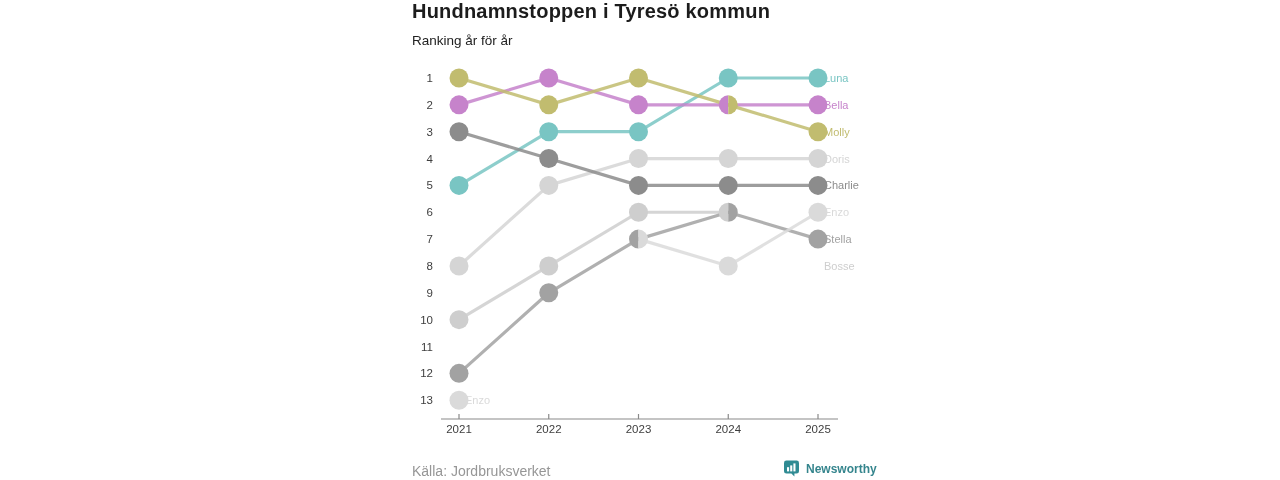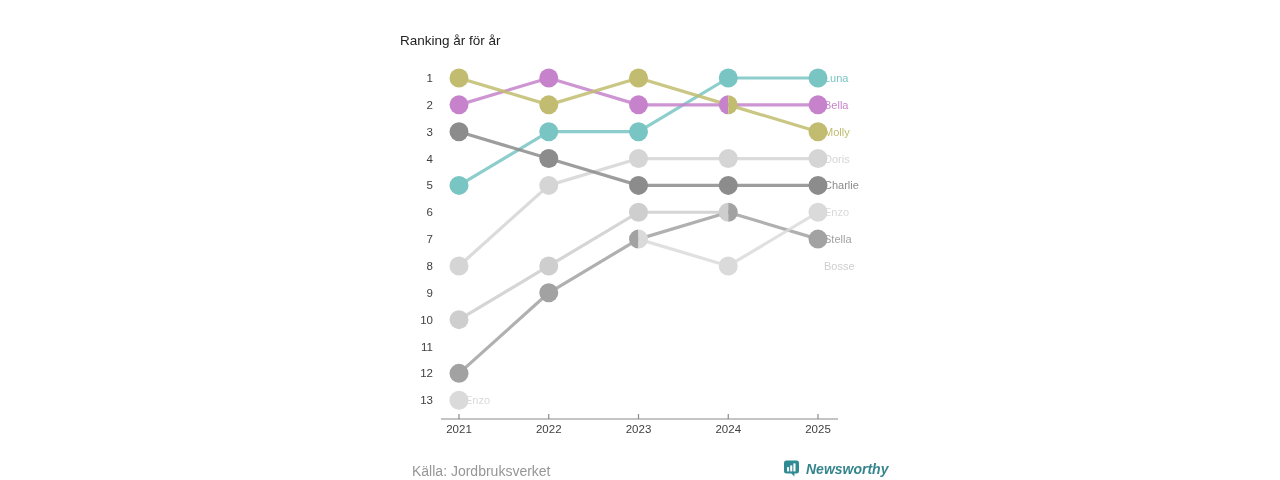--- a/index.html
+++ b/index.html
@@ -9,42 +9,43 @@
     background:#ffffff;
     font-family:"Liberation Sans", sans-serif;
     overflow:hidden;
   }
   .chart-title{
     position:absolute;left:412px;top:0px;
     font-size:20px;font-weight:700;color:#1c1c1c;
     letter-spacing:.2px;
   }
   .chart-subtitle{
-    position:absolute;left:400px;top:33px;
+    position:absolute;left:412px;top:33px;
     font-size:13.5px;font-weight:400;color:#222222;
   }
   #chart-svg{position:absolute;left:0;top:0;}
   .source-note{
     position:absolute;left:412px;top:463px;
     font-size:14px;color:#969696;
   }
   .brand{
     position:absolute;left:783px;top:460px;
     display:flex;align-items:center;gap:6px;
   }
   .brand-name{
-    font-size:14px;font-weight:600;color:#35858d;font-style:italic;
+    font-size:12px;font-weight:600;color:#35858d;
   }
   .brand-icon{display:block;}
 </style>
 </head>
 <body>
 
 <div class="page">
 
+  <div class="chart-title">Hundnamnstoppen i Tyresö kommun</div>
   <div class="chart-subtitle">Ranking år för år</div>
 
   <svg id="chart-svg" width="1280" height="480" viewBox="0 0 1280 480">
       <g>
         <text x="433" y="82" text-anchor="end" font-size="11.5" fill="#3e3e3e">1</text>
         <text x="433" y="108.85" text-anchor="end" font-size="11.5" fill="#3e3e3e">2</text>
         <text x="433" y="135.7" text-anchor="end" font-size="11.5" fill="#3e3e3e">3</text>
         <text x="433" y="162.55" text-anchor="end" font-size="11.5" fill="#3e3e3e">4</text>
         <text x="433" y="189.4" text-anchor="end" font-size="11.5" fill="#3e3e3e">5</text>
         <text x="433" y="216.25" text-anchor="end" font-size="11.5" fill="#3e3e3e">6</text>

